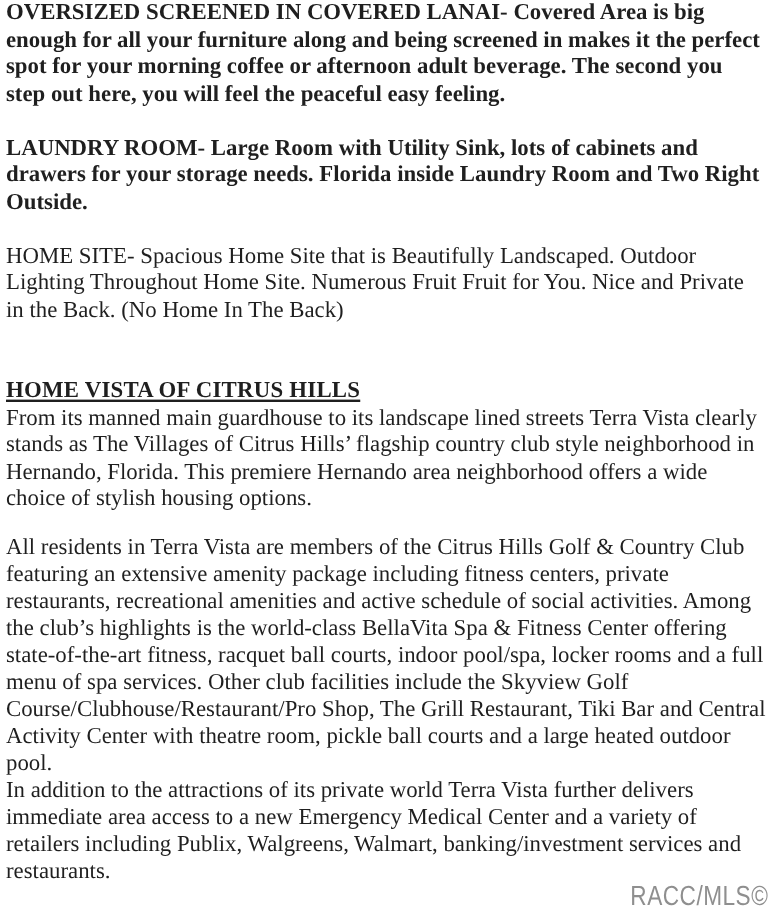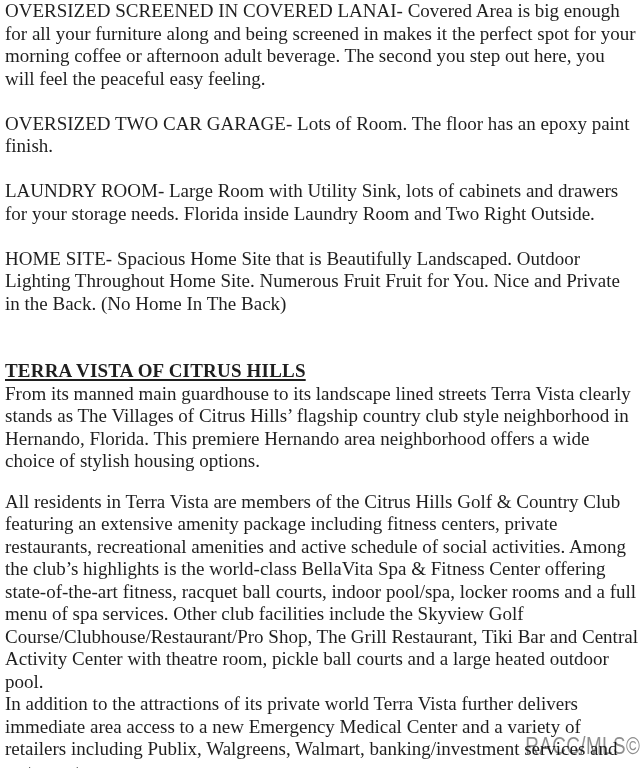--- a/index.html
+++ b/index.html
@@ -16,21 +16,21 @@
   .doc {
     font-family: "Liberation Serif", "DejaVu Serif", serif;
     font-size: 19px;
     line-height: 22.5px;
     color: #1f1f1f;
     padding: 0 4px 0 5px;
   }
   .doc p {
     margin: 0;
   }
-  .mb1 { margin-bottom: 22.5px !important; }
+  .mb1 { margin-bottom: 22.5px !important; font-weight: bold; }
   .mb2 { margin-bottom: 45px !important; }
   .mbs { margin-bottom: 18px !important; }
   .section-heading {
     margin: 0;
     font-size: 19px;
     line-height: 22.5px;
     font-weight: bold;
     text-decoration: underline;
     text-decoration-thickness: 2px;
     text-underline-offset: 2px;
@@ -50,27 +50,26 @@
     letter-spacing: 0.5px;
     white-space: nowrap;
   }
 </style>
 </head>
 <body>
 
 <div class="doc">
   <p class="mb1">OVERSIZED SCREENED IN COVERED LANAI- Covered Area is big enough for all your furniture along and being screened in makes it the perfect spot for your morning coffee or afternoon adult beverage. The second you step out here, you will feel the peaceful easy feeling.</p>
 
-  <p class="mb1">OVERSIZED TWO CAR GARAGE- Lots of Room. The floor has an epoxy paint finish.</p>
 
   <p class="mb1">LAUNDRY ROOM- Large Room with Utility Sink, lots of cabinets and drawers for your storage needs. Florida inside Laundry Room and Two Right Outside.</p>
 
   <p class="mb2">HOME SITE- Spacious Home Site that is Beautifully Landscaped. Outdoor Lighting Throughout Home Site. Numerous Fruit Fruit for You. Nice and Private in the Back. (No Home In The Back)</p>
 
-  <h2 class="section-heading">TERRA VISTA OF CITRUS HILLS</h2>
+  <h2 class="section-heading">HOME VISTA OF CITRUS HILLS</h2>
 
   <p class="mbs">From its manned main guardhouse to its landscape lined streets Terra Vista clearly stands as The Villages of Citrus Hills’ flagship country club style neighborhood in Hernando, Florida. This premiere Hernando area neighborhood offers a wide choice of stylish housing options.</p>
 
   <p>All residents in Terra Vista are members of the Citrus Hills Golf &amp; Country Club featuring an extensive amenity package including fitness centers, private restaurants, recreational amenities and active schedule of social activities. Among the club’s highlights is the world-class BellaVita Spa &amp; Fitness Center offering state-of-the-art fitness, racquet ball courts, indoor pool/spa, locker rooms and a full menu of spa services. Other club facilities include the Skyview Golf Course/Clubhouse/Restaurant/Pro Shop, The Grill Restaurant, Tiki Bar and Central Activity Center with theatre room, pickle ball courts and a large heated outdoor pool.</p>
 
   <p>In addition to the attractions of its private world Terra Vista further delivers immediate area access to a new Emergency Medical Center and a variety of retailers including Publix, Walgreens, Walmart, banking/investment services and restaurants.</p>
 </div>
 
 <div class="watermark">RACC/MLS©</div>
 

